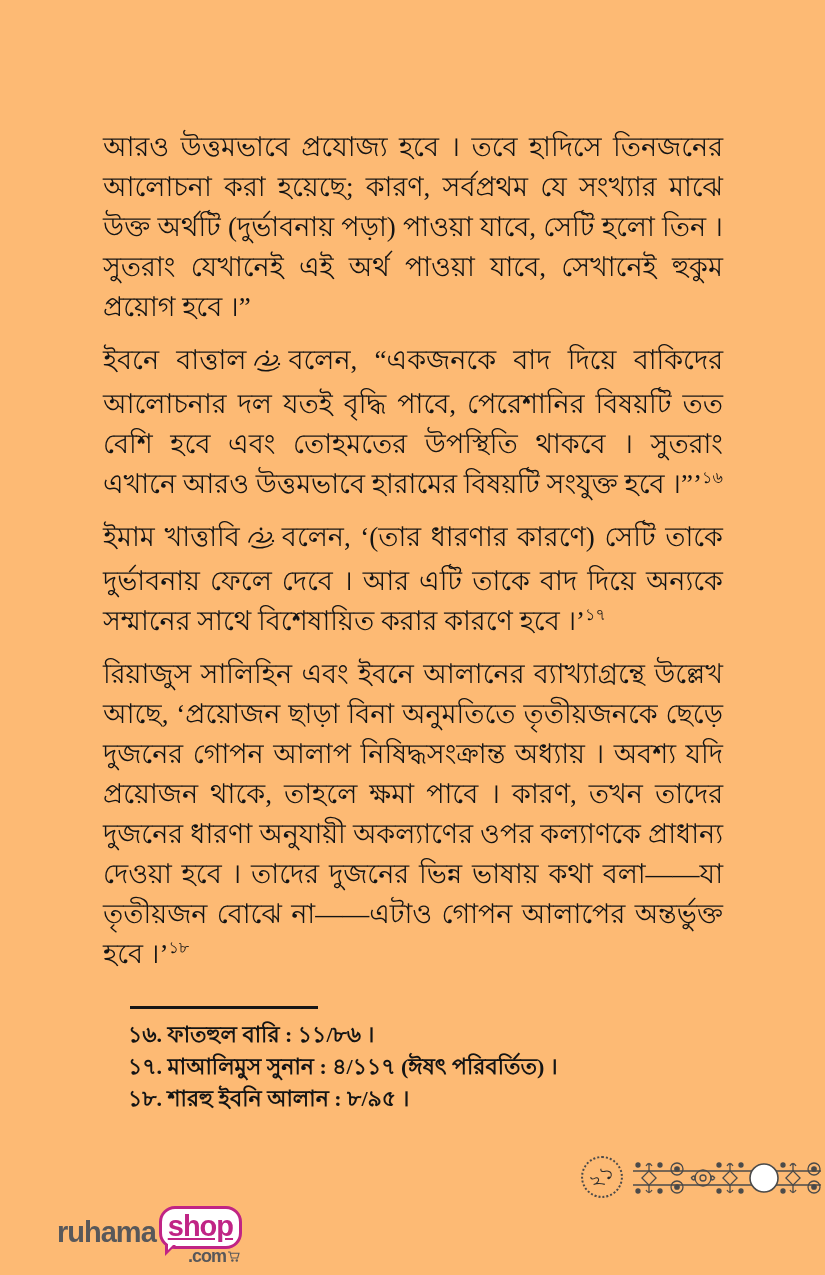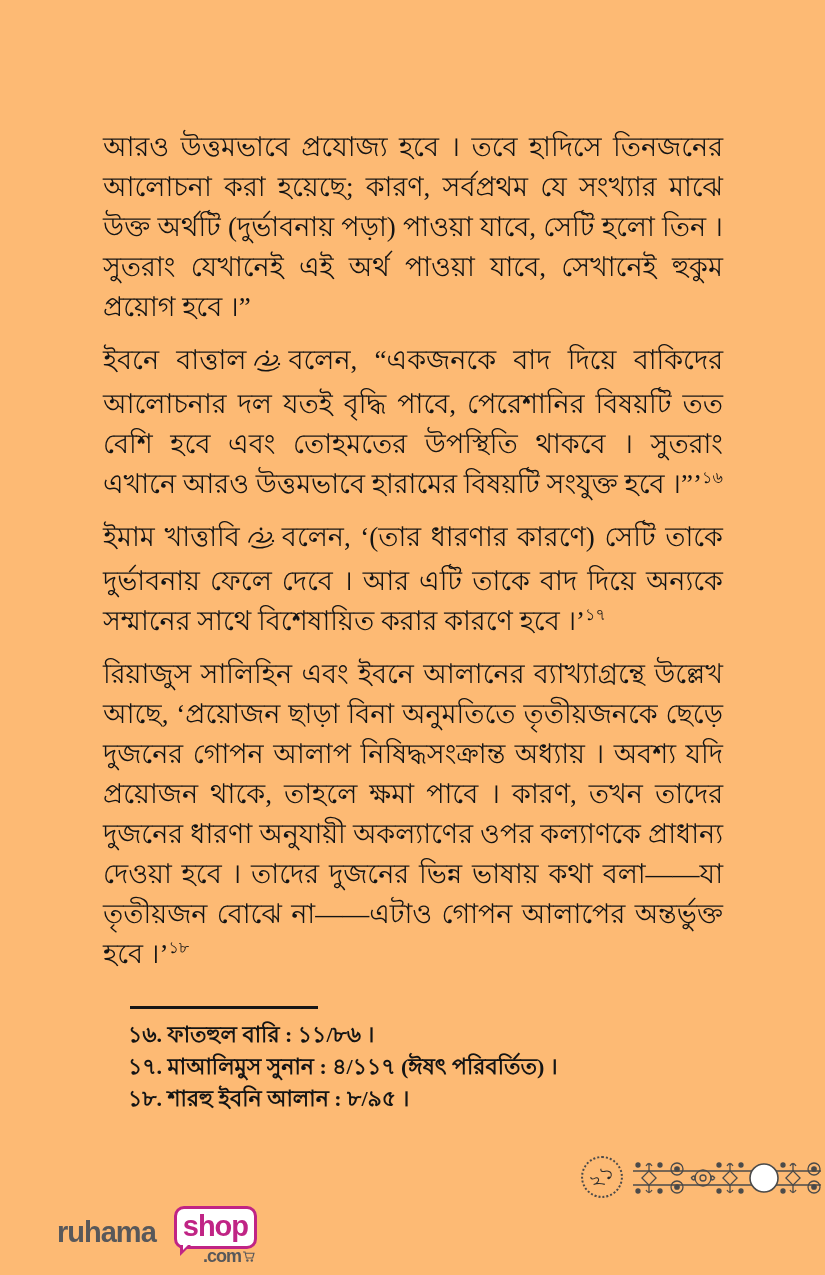--- a/index.html
+++ b/index.html
@@ -70,28 +70,29 @@
     font-family:"Liberation Sans","DejaVu Sans",sans-serif;
     font-weight:bold;
   }
   .logo-ruhama {
     color:#58585a;
     font-size:29px;
     letter-spacing:-1px;
   }
   .logo-bubble {
     position:relative;
-    margin-left:18px;
+    margin-left:3px;
     border:3px solid #c02485;
-    border-radius:10px;
+    border-radius:16px;
     padding:1px 6px 3px 6px;
     color:#c02485;
     font-size:29px;
     letter-spacing:-1px;
     background:#ffffff;
+    text-decoration:underline;
   }
   .bubble-tail {
     position:absolute; left:3px; bottom:-10px;
     width:0; height:0;
     border-top:11px solid #c02485;
     border-right:11px solid transparent;
   }
   .bubble-tail-inner {
     position:absolute; left:6px; bottom:-4px;
     width:0; height:0;

